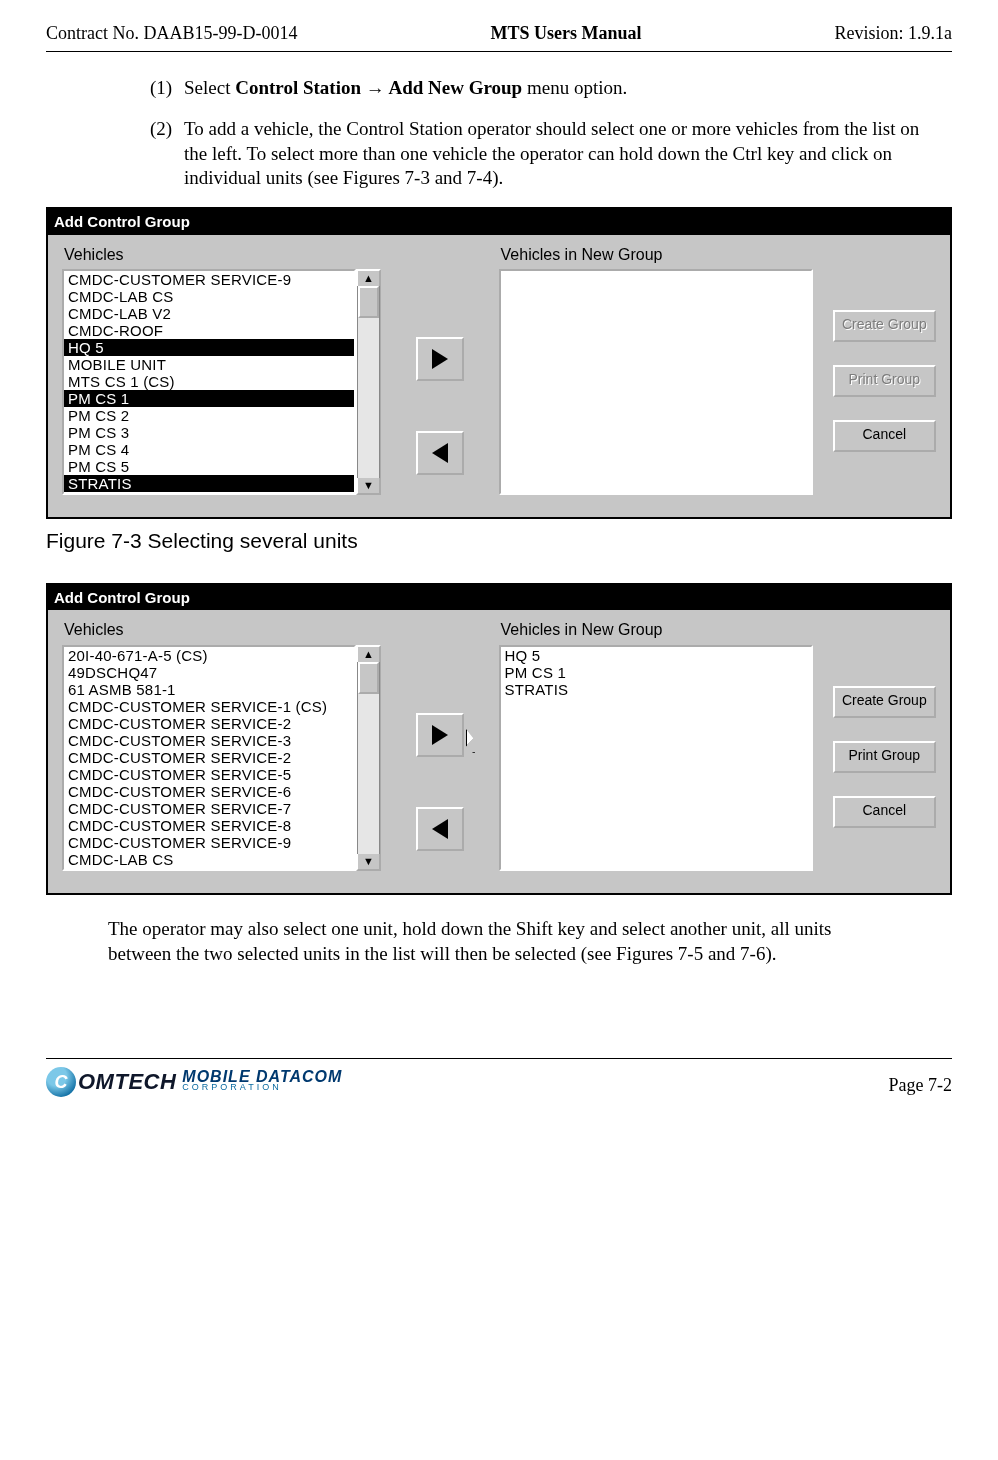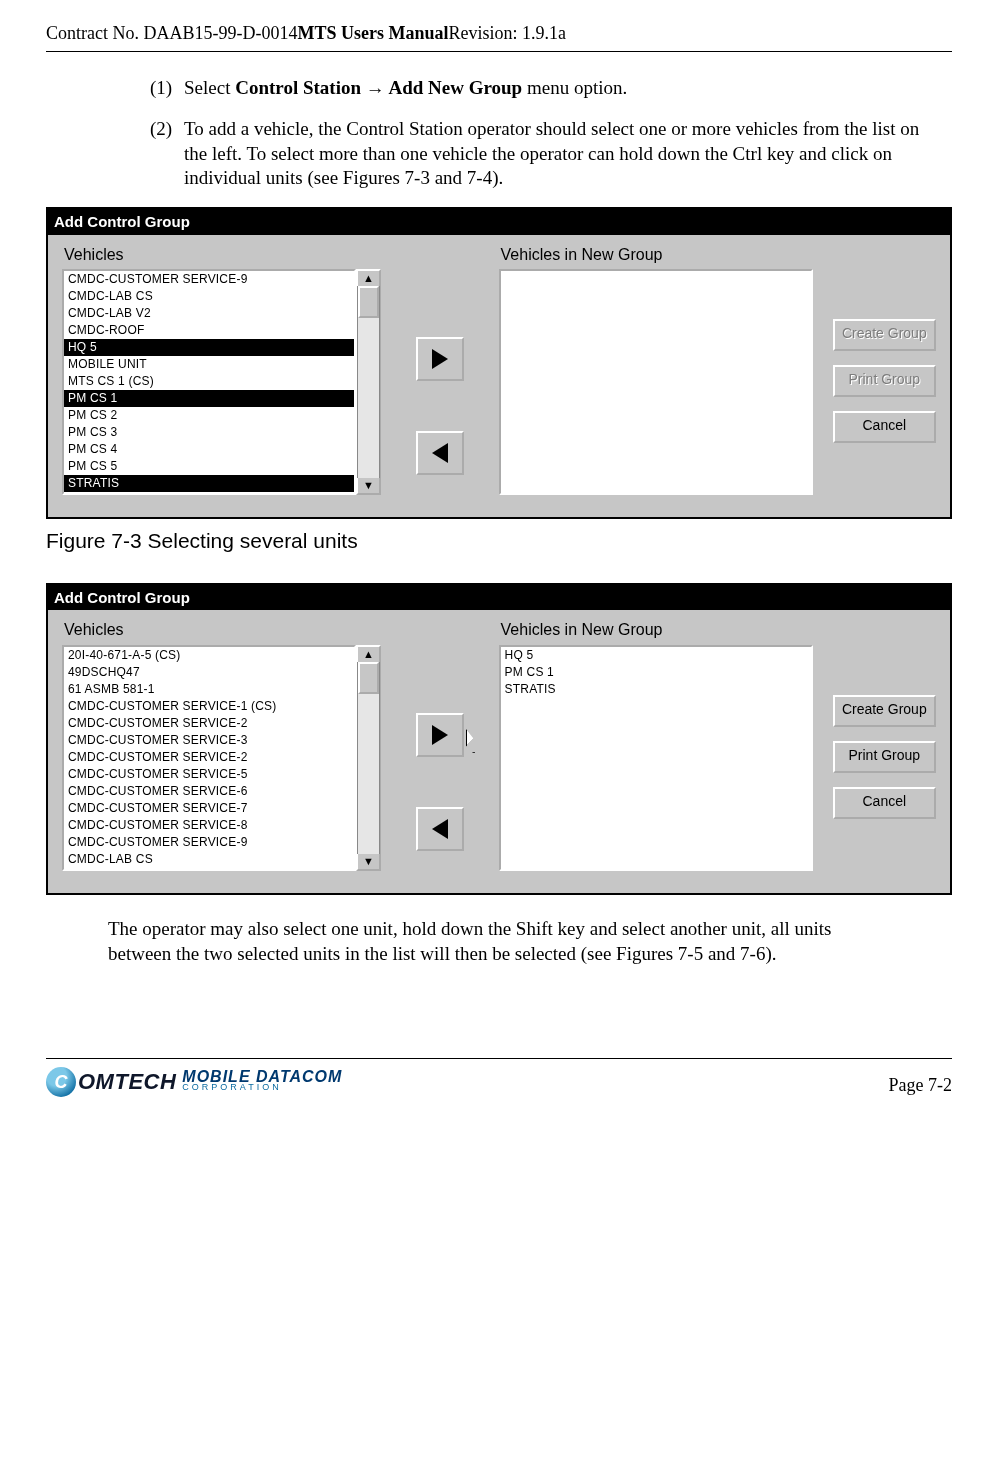--- a/index.html
+++ b/index.html
@@ -1,55 +1,55 @@
 <!DOCTYPE html>
 <html><head>
 <meta charset="utf-8">
 <style>
   html,body{margin:0;padding:0;background:#fff;font-family:"Times New Roman",serif}
   .page{width:998px;margin:0 auto;padding:22px 46px 18px 46px;box-sizing:border-box;color:#000;font-size:19px;line-height:1.3}
-  .hdr{display:flex;font-size:18px}
+  .hdr{display:flex;justify-content:space-between;font-size:18px}
   .hdr .c{font-weight:700}
   .rule{border:0;border-top:1.5px solid #000;margin:6px 0 24px 0}
   .step{margin:0 0 16px 104px;display:flex}
   .step .num{min-width:34px}
   .step .txt{flex:1;padding-right:30px}
   .bold{font-weight:700}
 
   
   .dlg{margin:14px 0 4px 0;border:2px solid #000;background:#c6c6c6;font-family:Arial,Helvetica,sans-serif}
   .dlg-title{background:linear-gradient(#000,#000);color:#fff;font-weight:700;font-size:15px;padding:3px 6px}
   .dlg-body{display:flex;padding:10px 14px 22px 14px;gap:20px;align-items:center}
   .label{font-size:16px;color:#000;margin:0 0 4px 2px}
   .col{display:flex;flex-direction:column}
   .left{width:330px}
   .mid{width:90px;align-items:center;justify-content:center;margin-top:72px;gap:50px}
   .right{flex:1}
   .list-wrap{display:flex}
-  .list{background:#fff;border:2px inset #fff;height:222px;width:290px;overflow:hidden;font-size:12px;line-height:17px;letter-spacing:.2px;font-family:Arial,Helvetica,sans-serif}
+  .list{background:#fff;border:2px inset #fff;height:222px;width:290px;overflow:hidden;font-size:15px;line-height:17px;letter-spacing:.2px;font-family:Arial,Helvetica,sans-serif}
   .list .row{padding:0 4px;white-space:nowrap}
   .list .row.sel{background:#000;color:#fff}
   .list.r{width:310px}
   .sb{width:21px;height:222px;background:#c6c6c6;border:2px outset #fff;display:flex;flex-direction:column;justify-content:space-between;align-items:center}
   .arrow{font-size:11px;line-height:15px;width:100%;text-align:center}
   .track{flex:1;background:#e6e6e6;border-left:1px solid #888;border-right:1px solid #888;position:relative;width:100%}
   .thumb{position:absolute;top:0;left:0;right:0;height:28px;background:#c6c6c6;border:2px outset #fff}
 
   .xfer{width:44px;height:40px;background:#c6c6c6;border:2px outset #fff;display:flex;align-items:center;justify-content:center}
   .tri-r{width:0;height:0;border-left:16px solid #000;border-top:10px solid transparent;border-bottom:10px solid transparent}
   .tri-l{width:0;height:0;border-right:16px solid #000;border-top:10px solid transparent;border-bottom:10px solid transparent}
   .cursor{position:relative}
   .cursor:after{content:"";position:absolute;width:17px;height:24px;background:
     linear-gradient(135deg,#fff 0 40%,transparent 40%) top left/100% 100% no-repeat;
     clip-path:polygon(0 0,60% 55%,35% 55%,55% 100%,40% 100%,25% 58%,0 75%);
     border:1px solid #000;box-sizing:border-box}
   .cursor.c1:after{left:-82px;top:-8px}
   .cursor.c2:after{left:18px;top:-6px}
 
-  .btncol{width:120px;margin-left:auto;display:flex;flex-direction:column;gap:14px;margin-top:22px}
+  .btncol{width:120px;margin-left:auto;display:flex;flex-direction:column;gap:23px;margin-top:22px}
   .btn{height:28px;font-size:14px;background:#c6c6c6;border:2px outset #fff;text-align:center;line-height:24px;font-family:Arial,Helvetica,sans-serif}
   .btn.dis{color:#7d7d7d;text-shadow:1px 1px 0 #fff}
 
   .caption{font-family:Arial,Helvetica,sans-serif;font-size:21px;text-align:left;margin:8px 0 28px 0}
   .para{margin:22px 62px 92px 62px}
 
   .ftr-rule{border:0;border-top:1.5px solid #000;margin:0 0 8px 0}
   .ftr{display:flex;justify-content:space-between;align-items:flex-end}
   .logo{display:flex;align-items:center;font-family:Arial,Helvetica,sans-serif}
   .ball{width:30px;height:30px;border-radius:50%;background:radial-gradient(circle at 35% 30%,#7cc8e8 0 35%,#0a6aa0 80%);display:flex;align-items:center;justify-content:center;color:#fff;font-size:18px;font-style:italic;font-weight:700;margin-right:2px}

